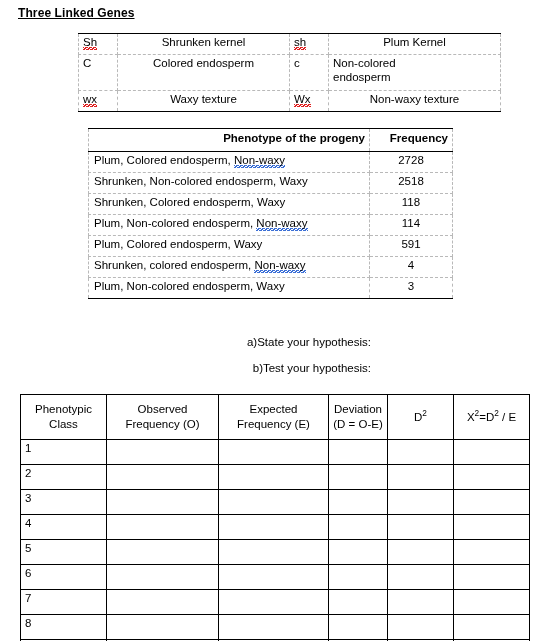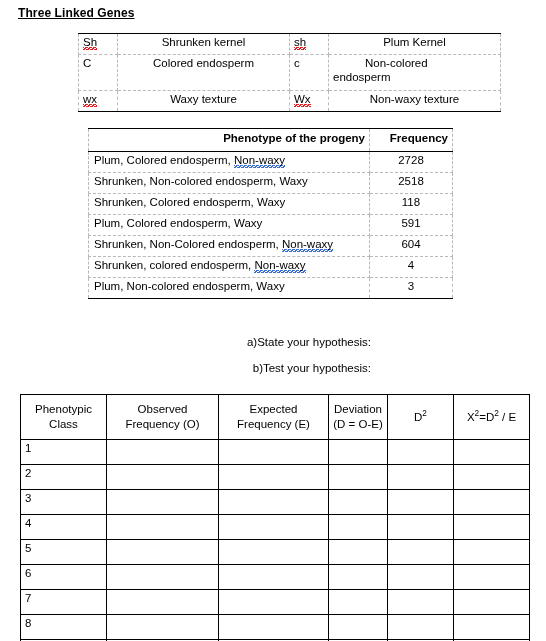--- a/index.html
+++ b/index.html
@@ -66,21 +66,20 @@
   }
   .gene-key tr.tall td { height: 33px; }
   .gene-key td.justify {
     text-align: justify;
     text-align-last: justify;
   }
   .gene-key td.justify span.jline {
     display: block;
     text-align: justify;
     text-align-last: justify;
-    margin-left: 32px;
   }
   .gene-key td.justify span.jline2 {
     display: block;
     text-align: left;
     text-align-last: left;
   }
 
   
   .progeny {
     position: absolute;
@@ -244,26 +243,26 @@
     </tr>
     <tr>
       <td class="pheno"><span>Shrunken, Non-colored endosperm, Waxy</span><span class="sq-blue"></span></td>
       <td class="freq">2518</td>
     </tr>
     <tr>
       <td class="pheno"><span>Shrunken, Colored endosperm, Waxy</span><span class="sq-blue"></span></td>
       <td class="freq">118</td>
     </tr>
     <tr>
+      <td class="pheno"><span>Plum, Non-colored endosperm, </span><span class="sq-blue">Non-waxy</span></td>
+      <td class="freq">114</td>
+    </tr>
+    <tr>
       <td class="pheno"><span>Plum, Colored endosperm, Waxy</span><span class="sq-blue"></span></td>
       <td class="freq">591</td>
-    </tr>
-    <tr>
-      <td class="pheno"><span>Shrunken, Non-Colored endosperm, </span><span class="sq-blue">Non-waxy</span></td>
-      <td class="freq">604</td>
     </tr>
     <tr>
       <td class="pheno"><span>Shrunken, colored endosperm, </span><span class="sq-blue">Non-waxy</span></td>
       <td class="freq">4</td>
     </tr>
     <tr>
       <td class="pheno"><span>Plum, Non-colored endosperm, Waxy</span><span class="sq-blue"></span></td>
       <td class="freq">3</td>
     </tr>
   </tbody>

